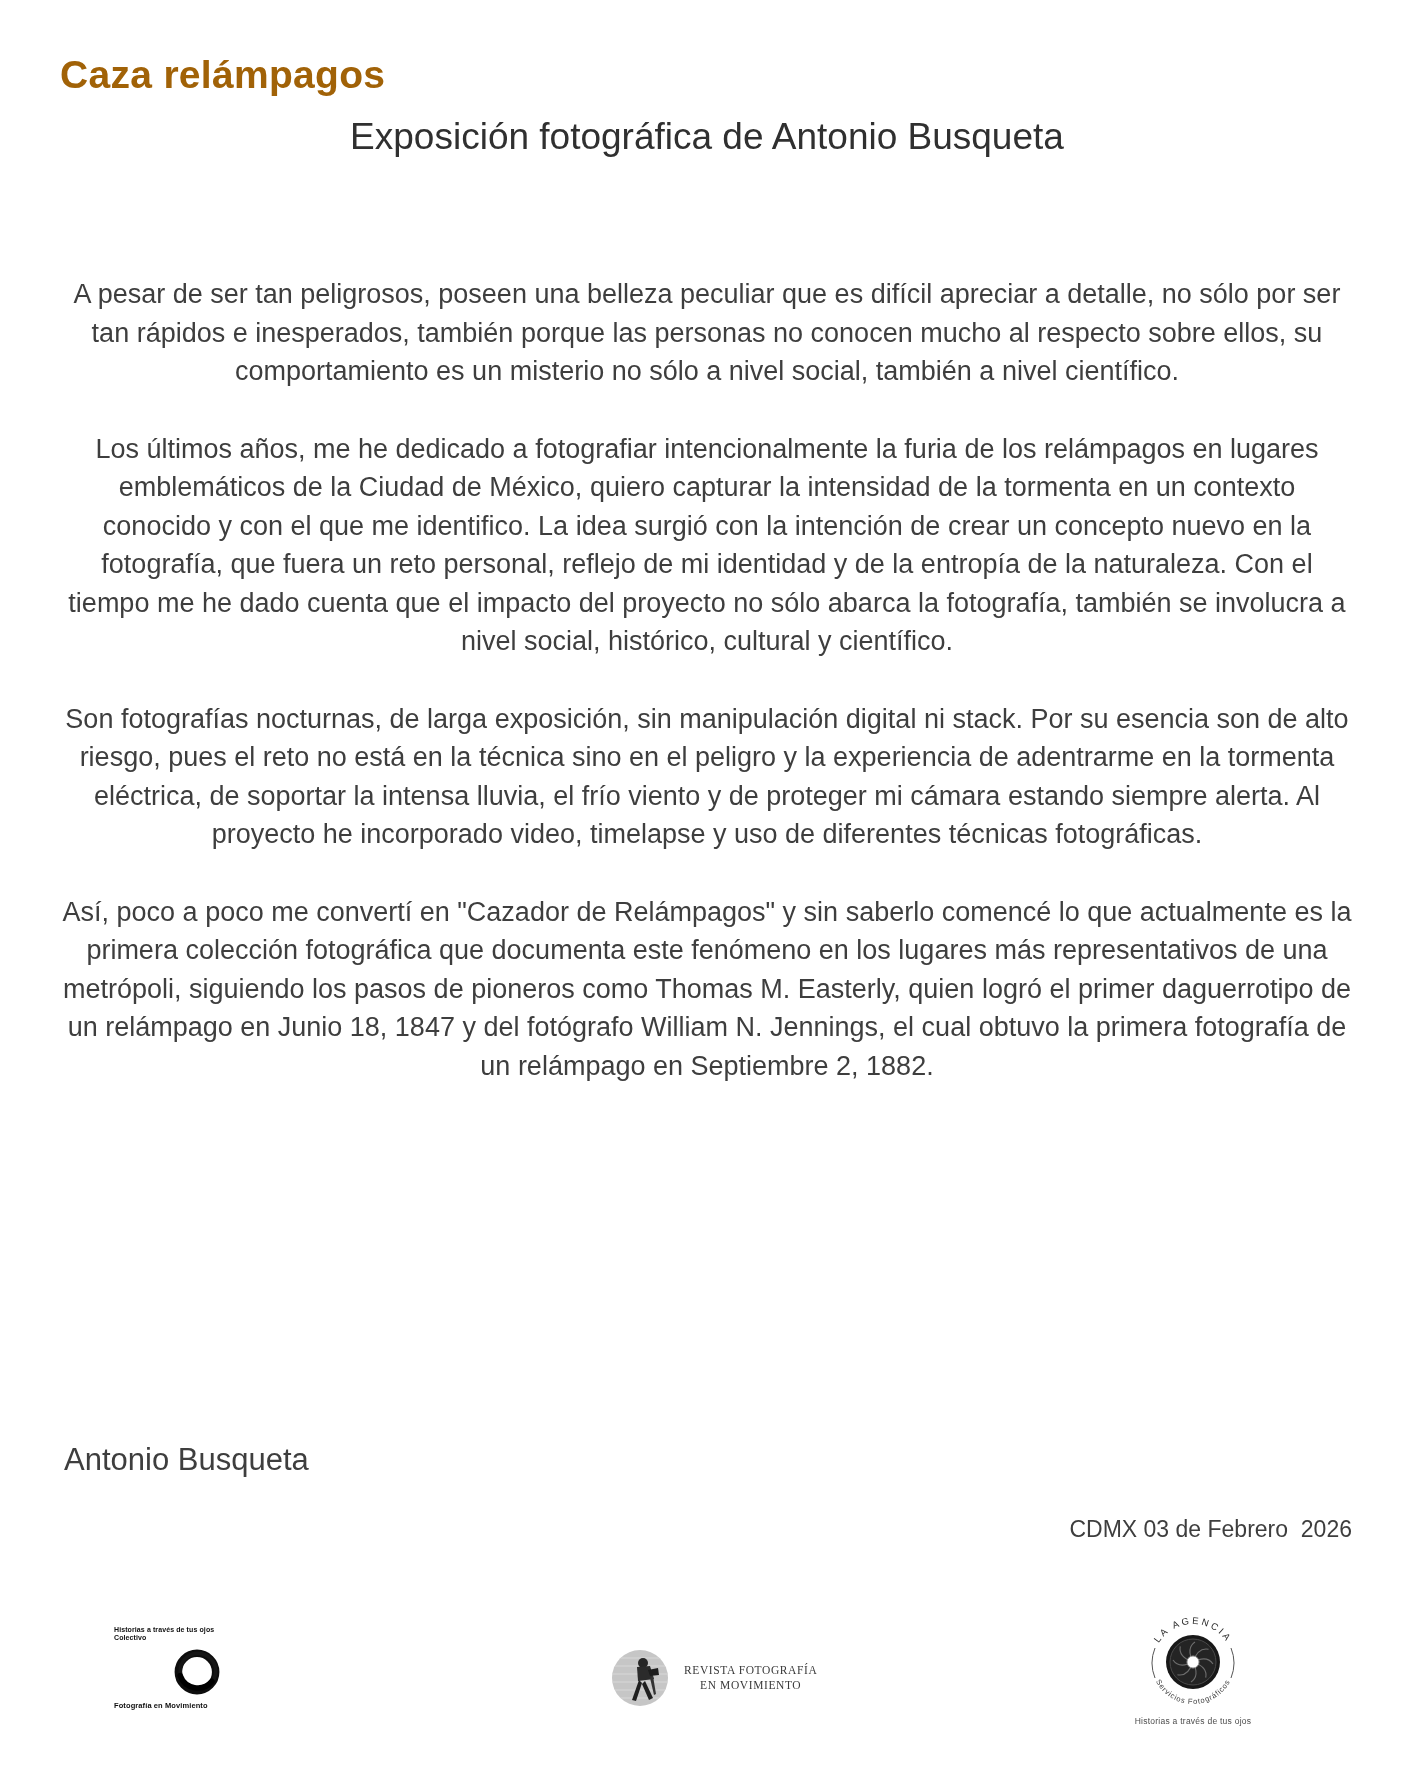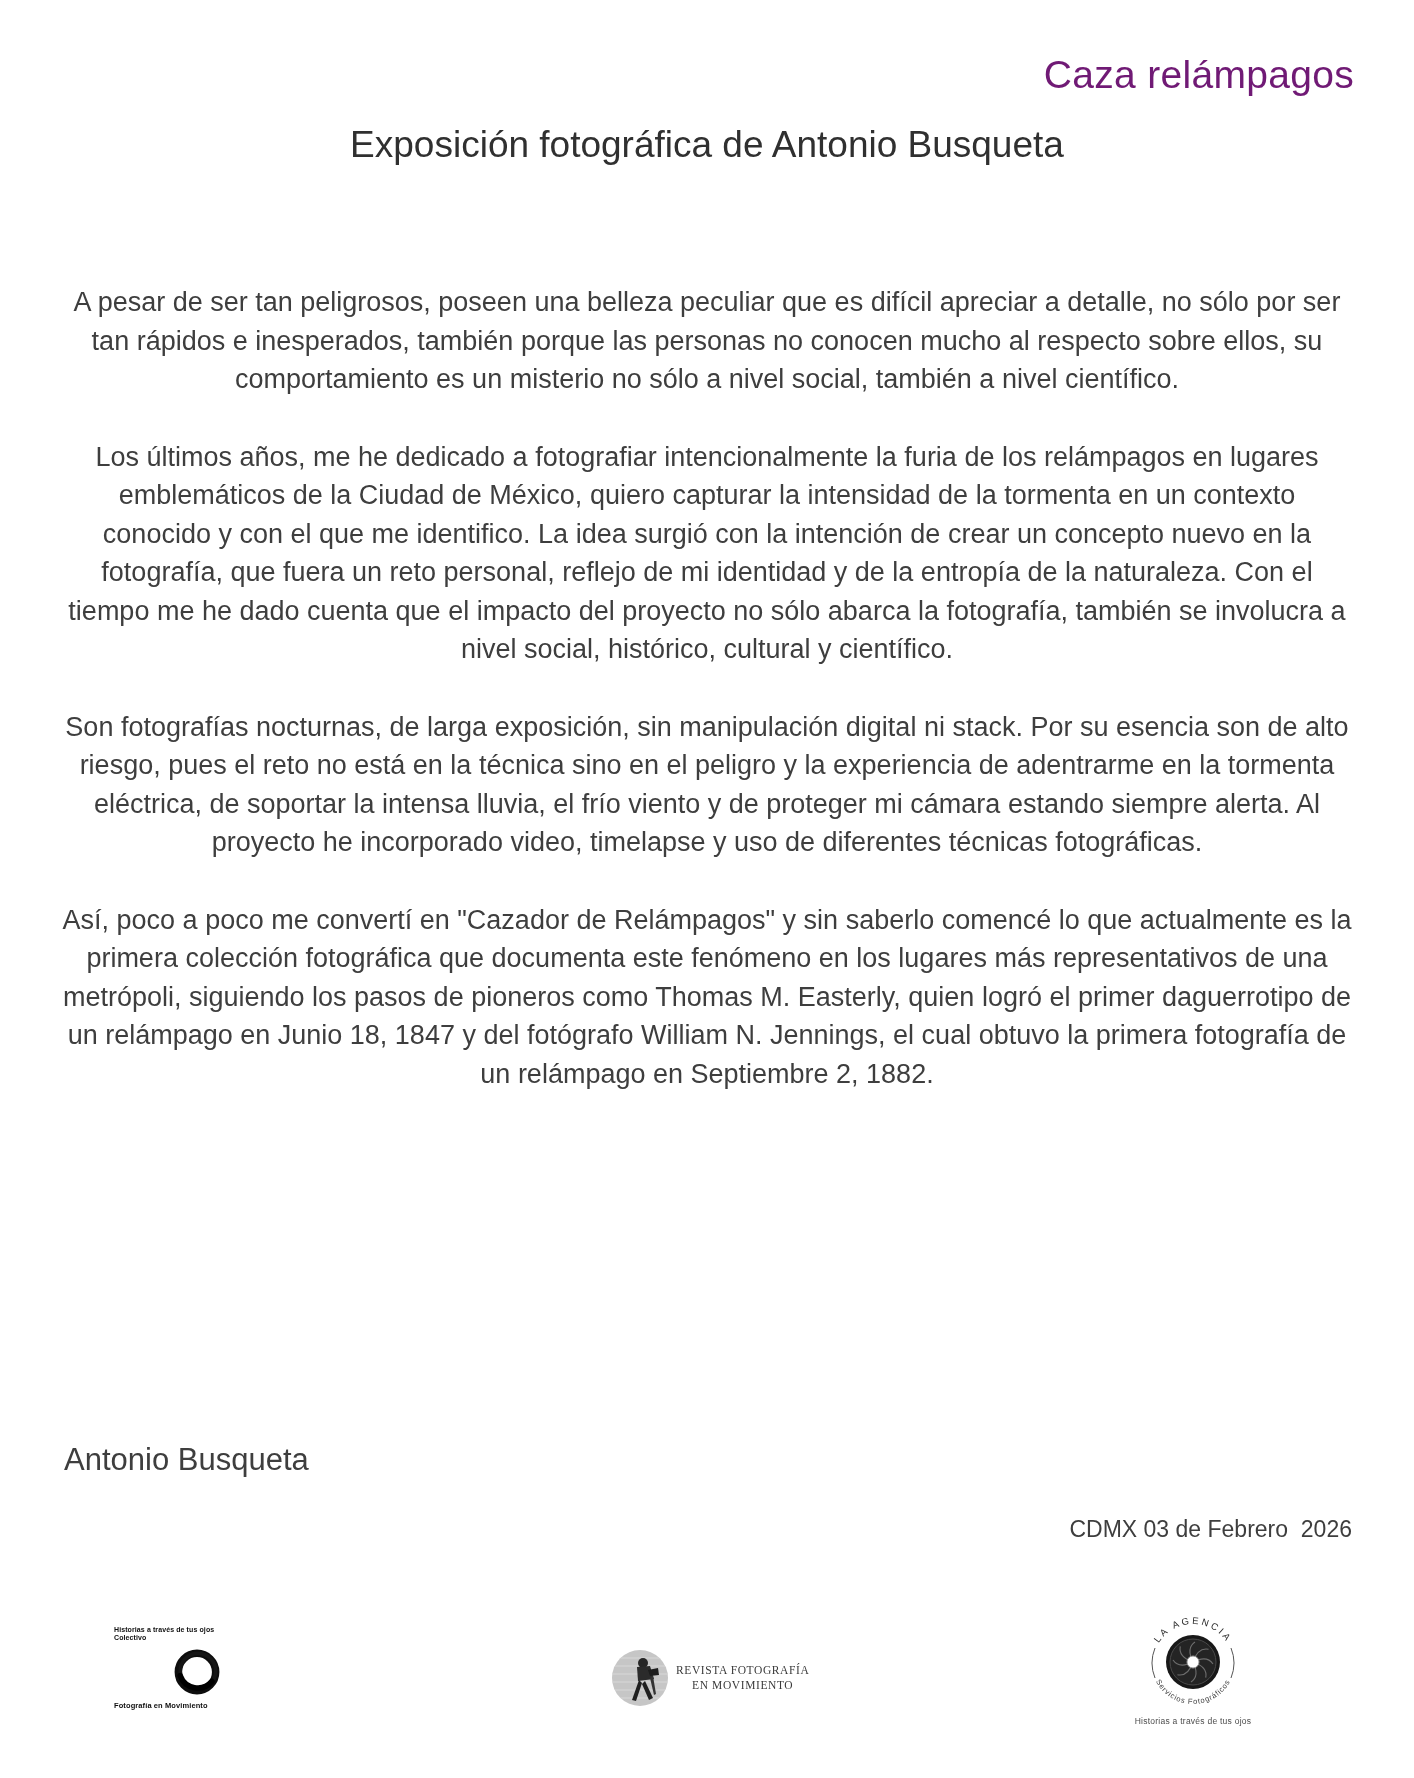--- a/index.html
+++ b/index.html
@@ -1,38 +1,38 @@
 <!DOCTYPE html>
 <html lang="es"><head>
 <meta charset="utf-8">
 <style>
   html,body{margin:0;padding:0;background:#ffffff;}
   body{width:1414px;height:1778px;font-family:"Liberation Sans",sans-serif;}
   .page{position:relative;width:1414px;height:1778px;overflow:hidden;background:#ffffff;}
 
-  .title{margin:52px 60px 0;text-align:right;font-size:39px;font-weight:400;
-         color:#701a75;letter-spacing:.3px;line-height:1.2;}
-  .subtitle{margin:24px 60px 0;text-align:center;font-size:37px;font-weight:400;
+  .title{margin:52px 60px 0;text-align:left;font-size:39px;font-weight:700;
+         color:#a16207;letter-spacing:.3px;line-height:1.2;}
+  .subtitle{margin:16px 60px 0;text-align:center;font-size:37px;font-weight:400;
             color:#303030;line-height:1.2;}
 
   .body-text{margin:116px auto 0;width:1292px;}
   .body-text p{margin:0 0 39px;text-align:center;font-size:27px;line-height:38.5px;
                color:#3e3e3e;}
 
   .signature{position:absolute;left:64px;top:1442px;font-size:31px;color:#3e3e3e;margin:0;}
   .dateline{position:absolute;right:62px;top:1516px;font-size:23px;color:#3e3e3e;
             margin:0;white-space:pre;}
 
   
   .logo-left{position:absolute;left:114px;top:1626px;width:165px;text-align:left;color:#0f0f0f;}
   .logo-left .tiny{font-size:7px;font-weight:700;line-height:8px;letter-spacing:.1px;margin:0;}
   .logo-left .tiny-bottom{font-size:7.5px;font-weight:700;margin:1px 0 0;letter-spacing:.1px;}
   .logo-left svg{display:block;margin:2px auto 0;}
 
-  .logo-center{position:absolute;left:612px;top:1650px;display:flex;align-items:center;gap:8px;}
+  .logo-center{position:absolute;left:612px;top:1650px;display:flex;align-items:center;gap:16px;}
   .rev-text{font-family:"Liberation Serif",serif;font-size:11.5px;letter-spacing:.6px;
             color:#3a3a3a;text-align:center;line-height:15px;}
 
   .logo-right{position:absolute;left:1117px;top:1612px;width:152px;text-align:center;}
   .logo-right .caption{font-size:8.5px;color:#4c4c4c;margin:0;letter-spacing:.25px;}
   .arc-top-text{font-size:9.5px;letter-spacing:2.6px;fill:#2b2b2b;font-family:"Liberation Sans",sans-serif;}
   .arc-bottom-text{font-size:7.5px;letter-spacing:.8px;fill:#3a3a3a;font-family:"Liberation Sans",sans-serif;}
 </style>
 </head>
 <body>

